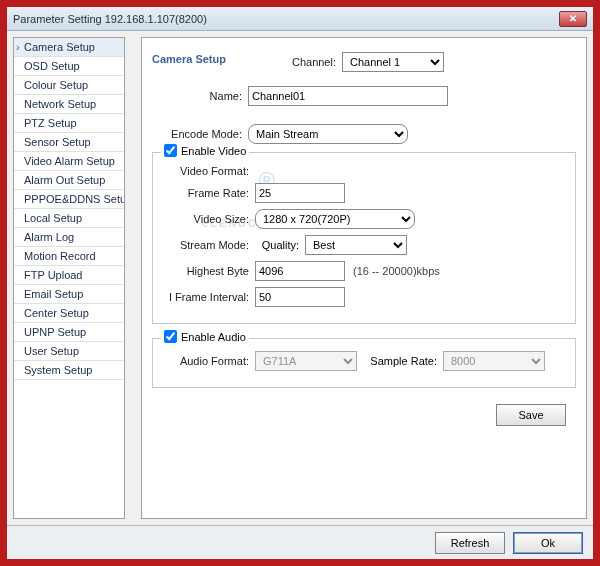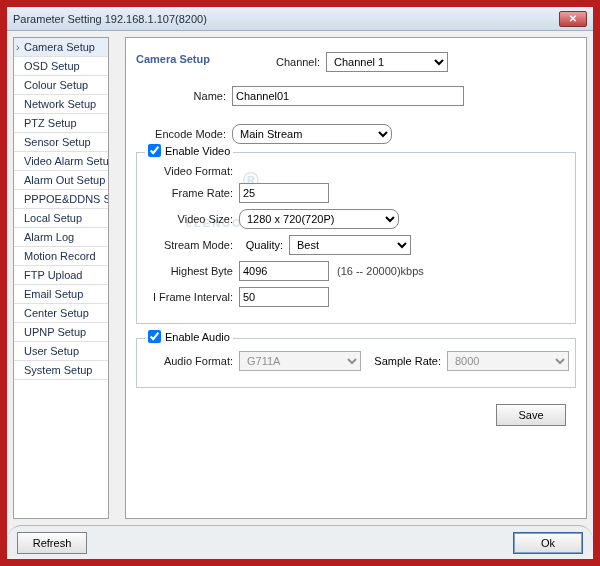--- a/index.html
+++ b/index.html
@@ -15,24 +15,24 @@
 .sidebar-item.active::before { content: "›"; position: absolute; left: 2px; color: #4060a0; }
 .main { flex: 1; border: 1px solid #a0a0a0; background: #fff; padding: 8px 10px; position: relative; }
 .section-title { color: #4060a0; font-weight: bold; margin-bottom: 6px; }
 .row { display: flex; align-items: center; margin: 6px 0; }
 .lbl { width: 96px; text-align: right; padding-right: 6px; color: #202020; }
 .group { border: 1px solid #c0cad0; padding: 6px 6px 10px 6px; margin-top: 8px; position: relative; }
 .group-check { position: absolute; top: -9px; left: 8px; background: #fff; padding: 0 3px; display: flex; align-items: center; gap: 4px; }
 .group-check input { margin: 0; }
 input[type=text], select { height: 20px; border: 1px solid #888; padding: 1px 3px; background: #fff; color: #000; }
 select:disabled, input:disabled { background: #f0f0f0; color: #606060; }
-.sel-110 { width: 122px; } .sel-160 { width: 160px; border-radius: 8px; } .inp-90 { width: 90px; } .inp-200 { width: 232px; }
+.sel-110 { width: 102px; } .sel-160 { width: 160px; border-radius: 8px; } .inp-90 { width: 90px; } .inp-200 { width: 200px; }
 .unit { margin-left: 8px; color: #404040; }
 .save-btn { width: 70px; height: 22px; border: 1px solid #808080; background: linear-gradient(to bottom, #fdfdfd, #e0e0e0); cursor: pointer; }
-.footer { position: absolute; left: 0; right: 0; bottom: 0; height: 34px; border-top: 1px solid #b0b8c0; background: #eceff2; display: flex; justify-content: space-between; align-items: center; padding: 0 10px; gap: 8px; border-radius: 15px; }
+.footer { position: absolute; left: 0; right: 0; bottom: 0; height: 34px; border-top: 1px solid #b0b8c0; background: #eceff2; display: flex; justify-content: flex-end; align-items: center; padding: 0 10px; gap: 8px; }
 .footer button { width: 70px; height: 22px; border: 1px solid #808080; background: linear-gradient(to bottom, #fdfdfd, #e0e0e0); cursor: pointer; }
 .footer button.primary { border: 1px solid #4060a0; box-shadow: 0 0 0 1px #80a0d0 inset; }
 .watermark { position: absolute; left: 60px; top: 130px; font-size: 64px; color: rgba(80,140,200,0.25); font-weight: bold; pointer-events: none; letter-spacing: 2px; }
 .watermark sup { font-size: 22px; vertical-align: top; }
 </style>
 </head>
 <body>
 
 <div class="window">
   <div class="titlebar">

